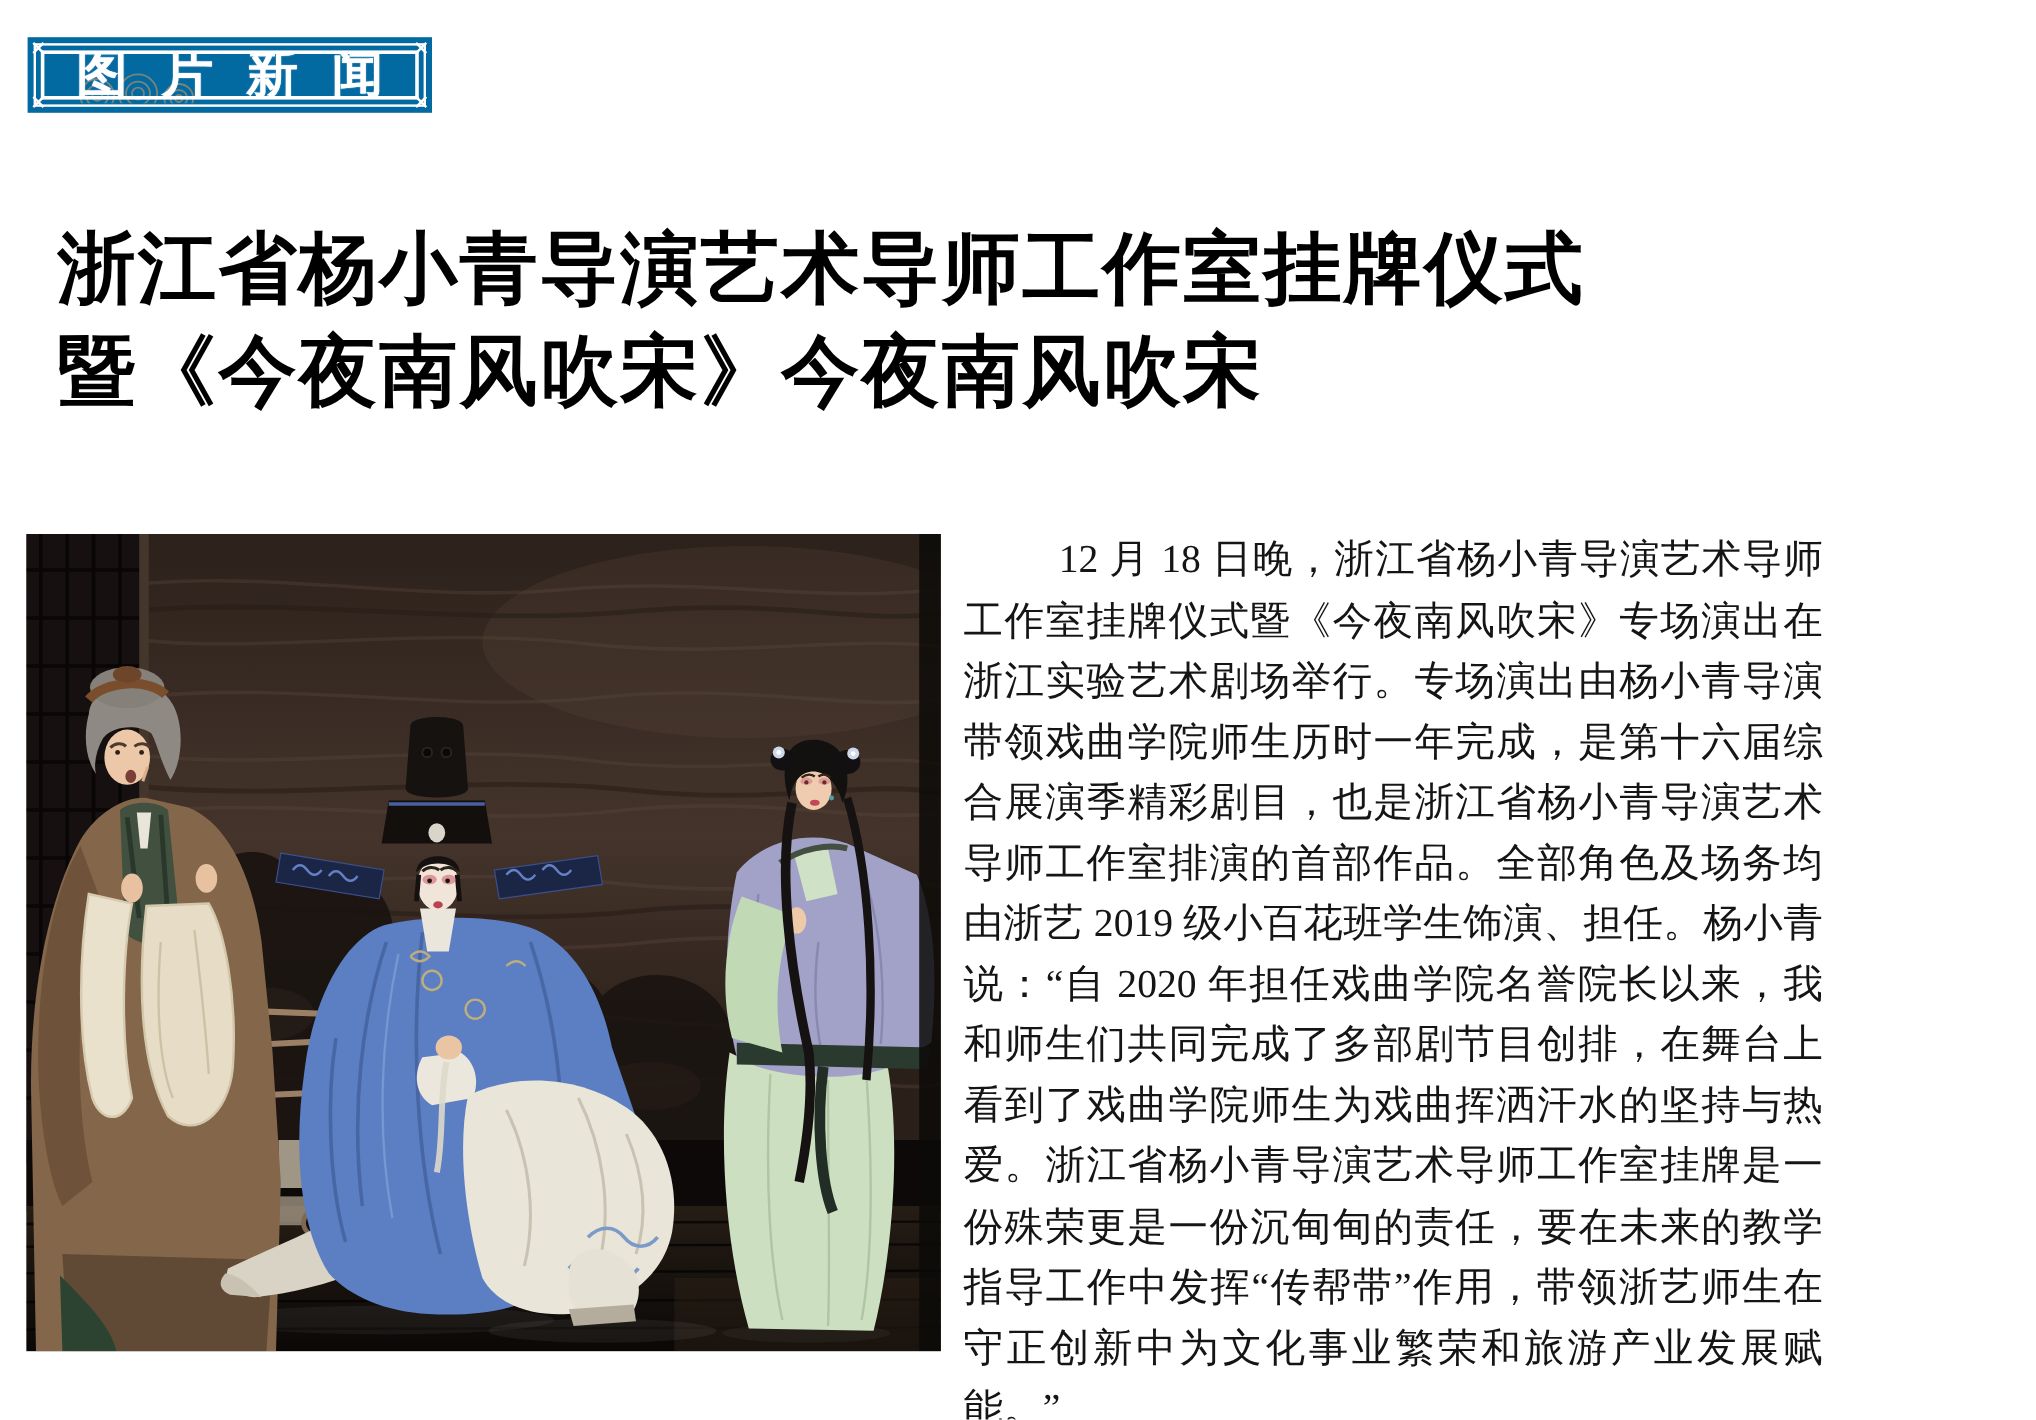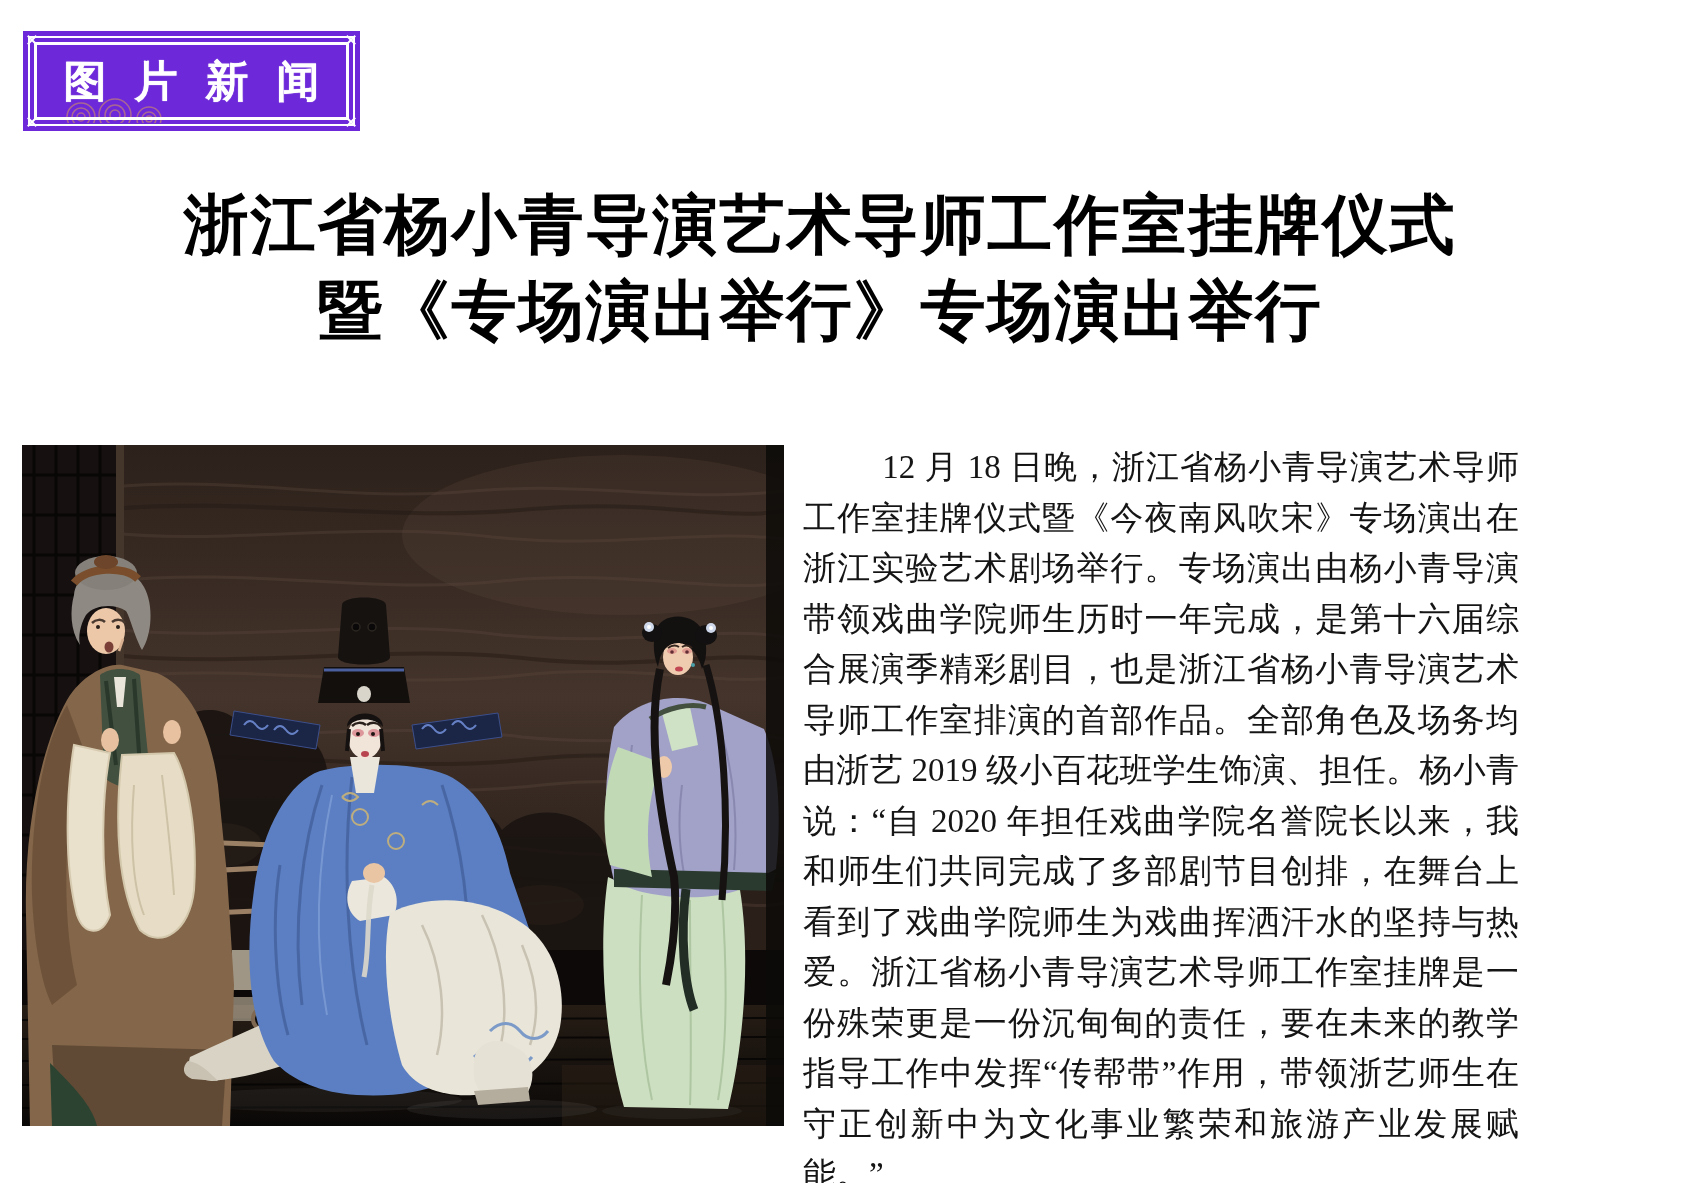--- a/index.html
+++ b/index.html
@@ -5,22 +5,22 @@
   html,body{margin:0;padding:0;}
   body{
     width:1697px;height:1183px;
     background:#ffffff;
     font-family:"Liberation Serif","DejaVu Serif",serif;
     position:relative;overflow:hidden;
   }
 
   
   .badge{
-    position:absolute;left:23px;top:31px;width:337px;height:100px;
-    background:#6d28d9;box-sizing:border-box;
+    position:absolute;left:23px;top:31px;width:337px;height:63px;
+    background:#0369a1;box-sizing:border-box;
   }
   .badge-outer{
     position:absolute;inset:5px;border:2px solid #ffffff;box-sizing:border-box;
   }
   .badge-inner{
     position:absolute;inset:4px;border:3px solid #ffffff;box-sizing:border-box;
     display:flex;align-items:center;justify-content:center;overflow:hidden;
   }
   .badge-text{
     color:#ffffff;font-size:43px;font-weight:bold;line-height:1;
@@ -33,21 +33,21 @@
   }
   .badge .corner::before{transform:rotate(45deg);}
   .badge .corner::after{transform:rotate(-45deg);}
   .corner.tl{left:2px;top:2px;}  .corner.tr{right:2px;top:2px;}
   .corner.bl{left:2px;bottom:2px;} .corner.br{right:2px;bottom:2px;}
   .badge-swirls{position:absolute;left:40px;bottom:8px;opacity:.55;}
 
   
   .headline{
     position:absolute;left:0;top:182px;width:1640px;
-    text-align:center;color:#000;font-weight:bold;
+    text-align:left;color:#000;font-weight:bold;padding-left:48px;
   }
   .headline .hl{
     font-size:65px;line-height:86px;letter-spacing:2px;white-space:nowrap;
   }
 
   
   .photo{
     position:absolute;left:22px;top:445px;width:762px;height:681px;
     background:#241c17;overflow:hidden;
   }
@@ -90,21 +90,21 @@
     </div>
   </div>
   <span class="corner tl"></span>
   <span class="corner tr"></span>
   <span class="corner bl"></span>
   <span class="corner br"></span>
 </div>
 
 <div class="headline">
   <div class="hl">浙江省杨小青导演艺术导师工作室挂牌仪式</div>
-  <div class="hl">暨《专场演出举行》专场演出举行</div>
+  <div class="hl">暨《今夜南风吹宋》今夜南风吹宋</div>
 </div>
 
 <div class="photo">
   <svg width="762" height="681" viewBox="0 0 762 681">
     <defs>
       <linearGradient id="bgGrad" x1="0" y1="0" x2="0" y2="1">
         <stop offset="0" stop-color="#2c211b"></stop>
         <stop offset="0.45" stop-color="#44342b"></stop>
         <stop offset="0.8" stop-color="#2a1f19"></stop>
       </linearGradient>

